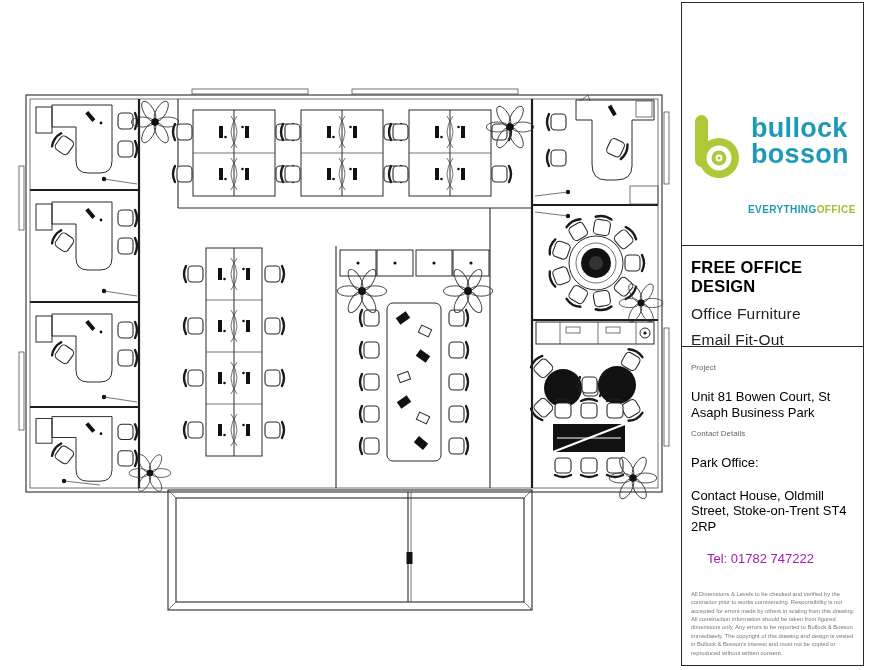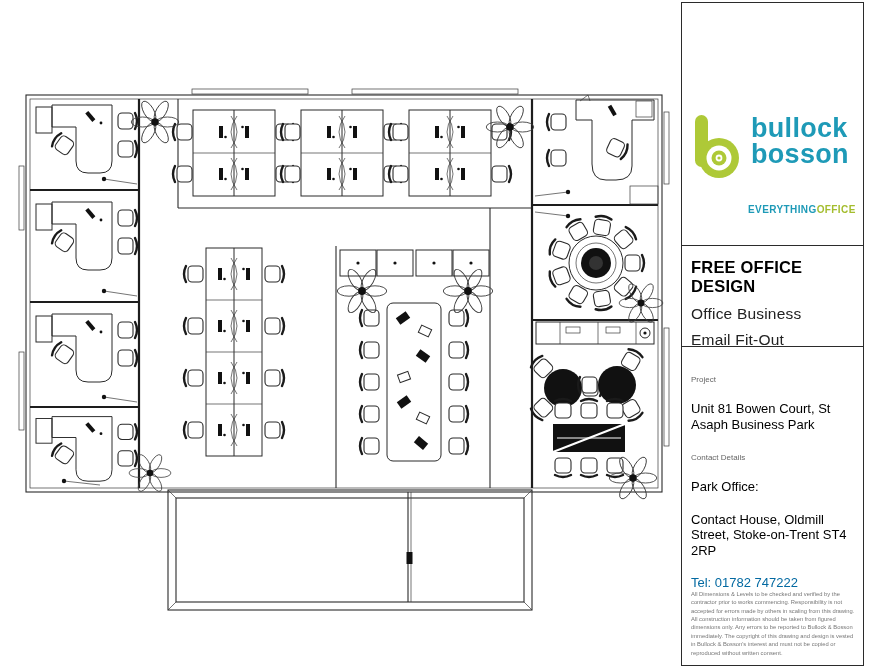--- a/index.html
+++ b/index.html
@@ -21,23 +21,23 @@
   .sec-logo{height:243px;border-bottom:1.6px solid #2b2b2b;box-sizing:border-box;position:relative;}
   .logo-row{position:absolute;left:10px;top:110px;display:flex;align-items:flex-start;}
   .logo-text{margin-left:7px;margin-top:2px;font-weight:700;font-size:27px;line-height:26px;
              letter-spacing:.3px;color:#1e9ab7;}
   .tagline{position:absolute;left:66px;top:201px;font-size:10px;font-weight:700;letter-spacing:.4px;}
   .tag-a{color:#1e9ab7;} .tag-b{color:#a4bd2e;}
   .sec-services{height:101px;border-bottom:1.6px solid #2b2b2b;box-sizing:border-box;padding:12px 9px 0 9px;}
   .svc-head{font-size:16.5px;font-weight:700;color:#000;letter-spacing:.2px;margin-bottom:9px;}
   .svc-line{font-size:15.5px;color:#222;margin-bottom:8px;letter-spacing:.2px;}
   .sec-info{flex:1;position:relative;padding:8px 9px;box-sizing:border-box;}
-  .lbl{font-size:8px;color:#666;margin-top:20px;}
+  .lbl{font-size:8px;color:#666;margin-top:8px;}
   .val{font-size:13px;color:#000000;line-height:1.22;margin-top:17px;}
-  .tel{font-size:13px;color:#0369a1;margin-top:16px;}
+  .tel{font-size:13px;color:#a21caf;margin-top:16px;margin-left:16px;}
   .email{font-size:13px;color:#333;margin-top:14px;}
   .disclaimer{position:absolute;left:9px;right:7px;bottom:8px;font-size:5.8px;line-height:1.45;color:#777;}
 </style>
 </head>
 <body>
 
 <div id="stage">
 
   <svg id="plan" width="678" height="670" viewBox="0 0 678 670">
     <defs>
@@ -331,21 +331,21 @@
           <div>bosson</div>
         </div>
       </div>
       <div class="tagline">
         <span class="tag-a">EVERYTHING</span><span class="tag-b">OFFICE</span>
       </div>
     </div>
 
     <div class="sec-services">
       <div class="svc-head">FREE OFFICE DESIGN</div>
-      <div class="svc-line">Office Business</div>
+      <div class="svc-line">Office Furniture</div>
       <div class="svc-line">Email Fit-Out</div>
     </div>
 
     <div class="sec-info">
       <div class="lbl">Project</div>
       <div class="val">Unit 81 Bowen Court, St Asaph Business Park</div>
       <div class="lbl">Contact Details</div>
       <div class="val">Park Office:</div>
       <div class="val">Contact House, Oldmill Street, Stoke-on-Trent ST4 2RP</div>
       <div class="tel">Tel: 01782 747222</div>

